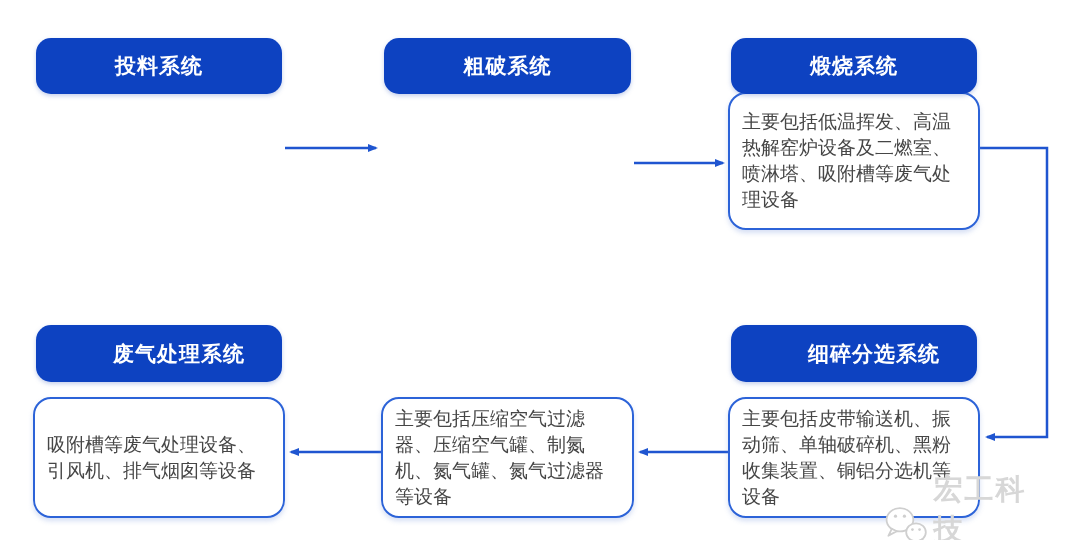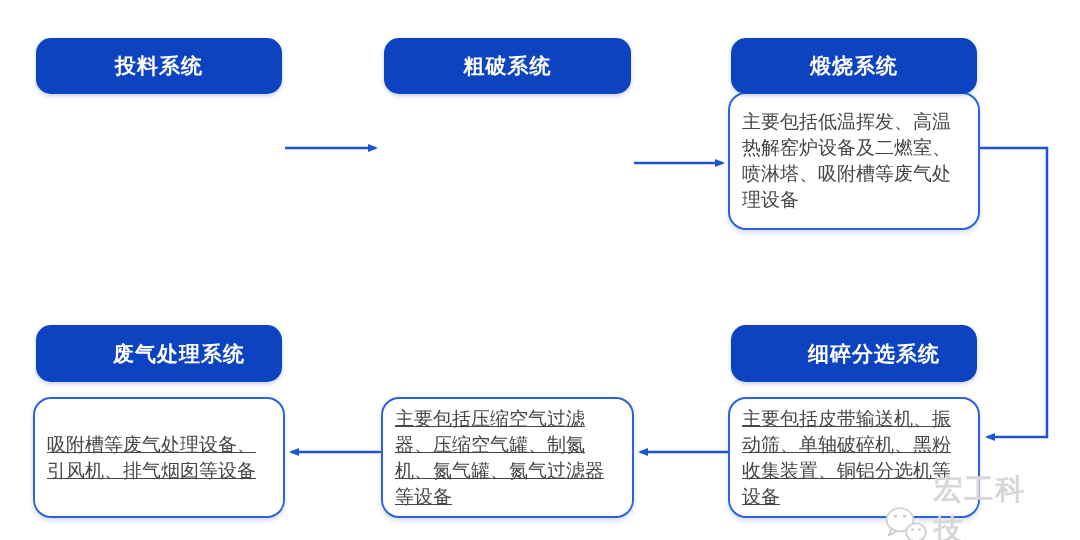--- a/index.html
+++ b/index.html
@@ -20,21 +20,21 @@
   }
   .node-body{
     position:absolute;left:0;right:0;top:54px;bottom:0;z-index:2;
     background:#ffffff;border:2px solid #2c63d8;border-radius:18px;
     display:flex;align-items:center;
     padding:6px 12px;box-sizing:border-box;
     color:#464646;font-size:19px;line-height:26px;
     box-shadow:0 3px 5px rgba(120,150,220,0.30);
   }
   .row2 .node-header{height:57px;padding-left:40px;}
-  .row2 .node-body{top:72px;text-decoration:underline;}
+  .row2 .node-body{top:72px;}
   
   .n1{left:33px;top:38px;width:252px;height:192px;}
   .n2{left:381px;top:38px;width:253px;height:192px;}
   .n3{left:728px;top:38px;width:252px;height:192px;}
   .n4{left:728px;top:325px;width:252px;height:193px;}
   .n5{left:381px;top:325px;width:253px;height:193px;}
   .n6{left:33px;top:325px;width:252px;height:193px;}
   .watermark{
     position:absolute;left:883px;top:470px;z-index:4;
     display:flex;align-items:flex-end;gap:4px;

